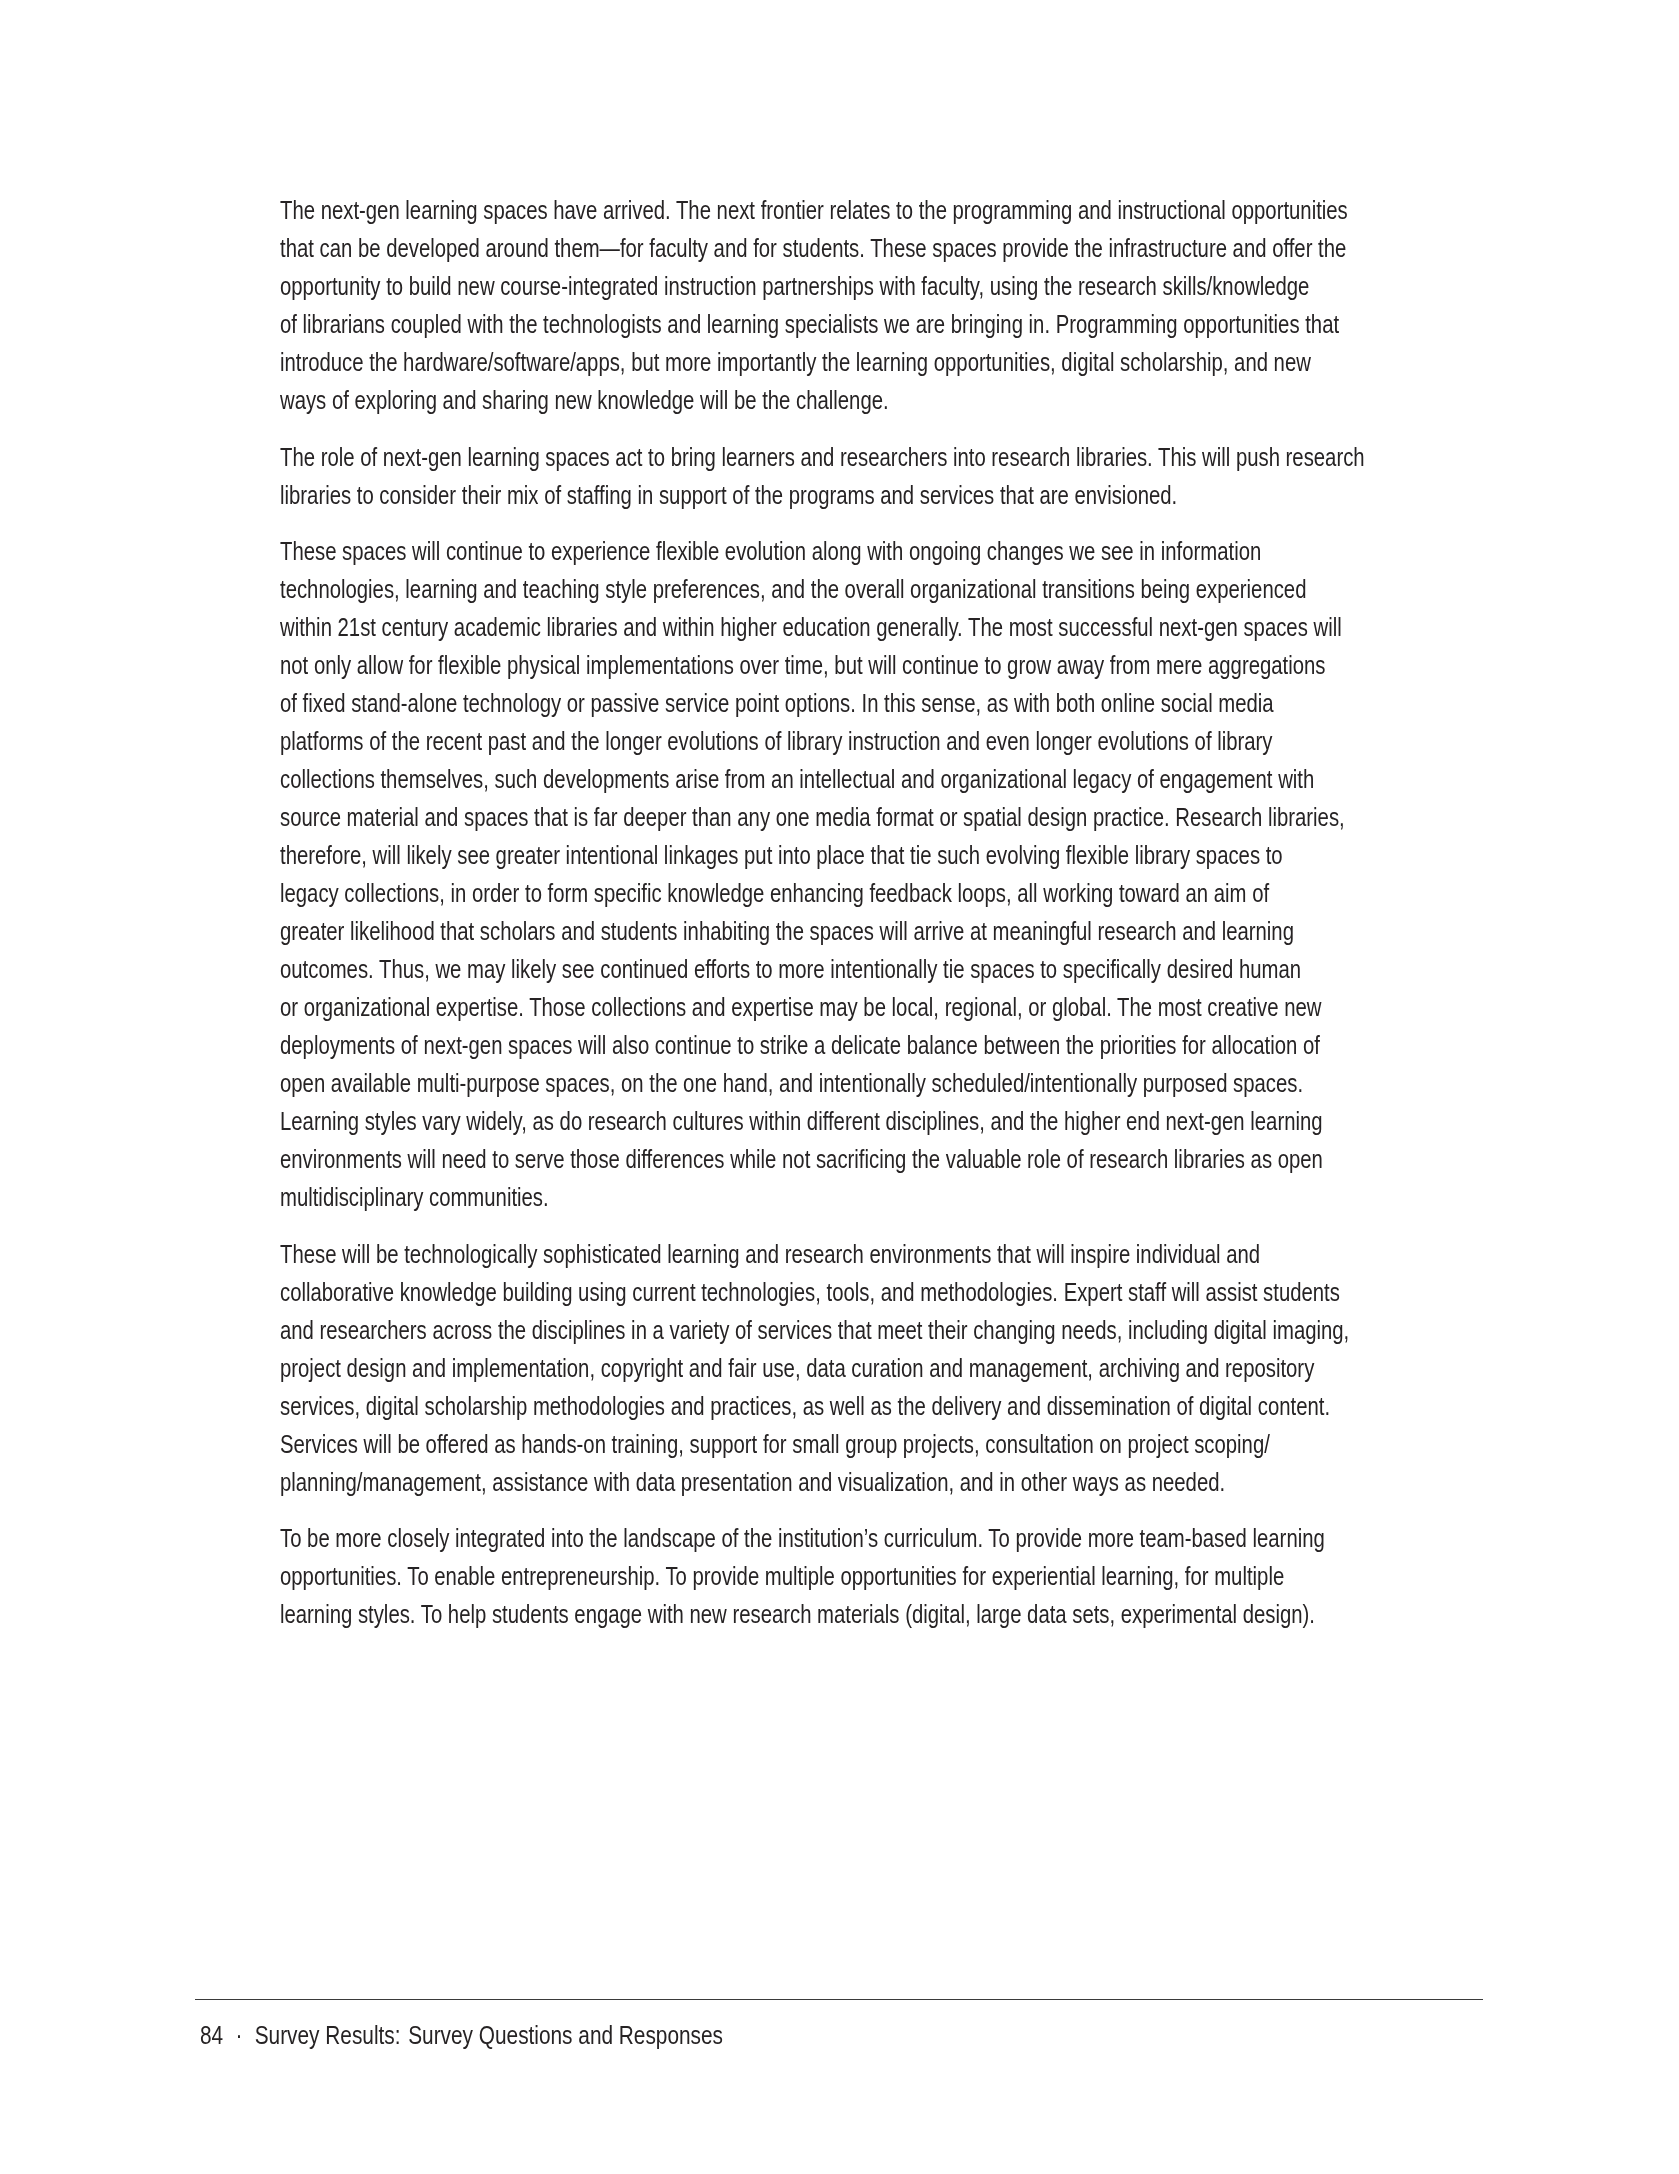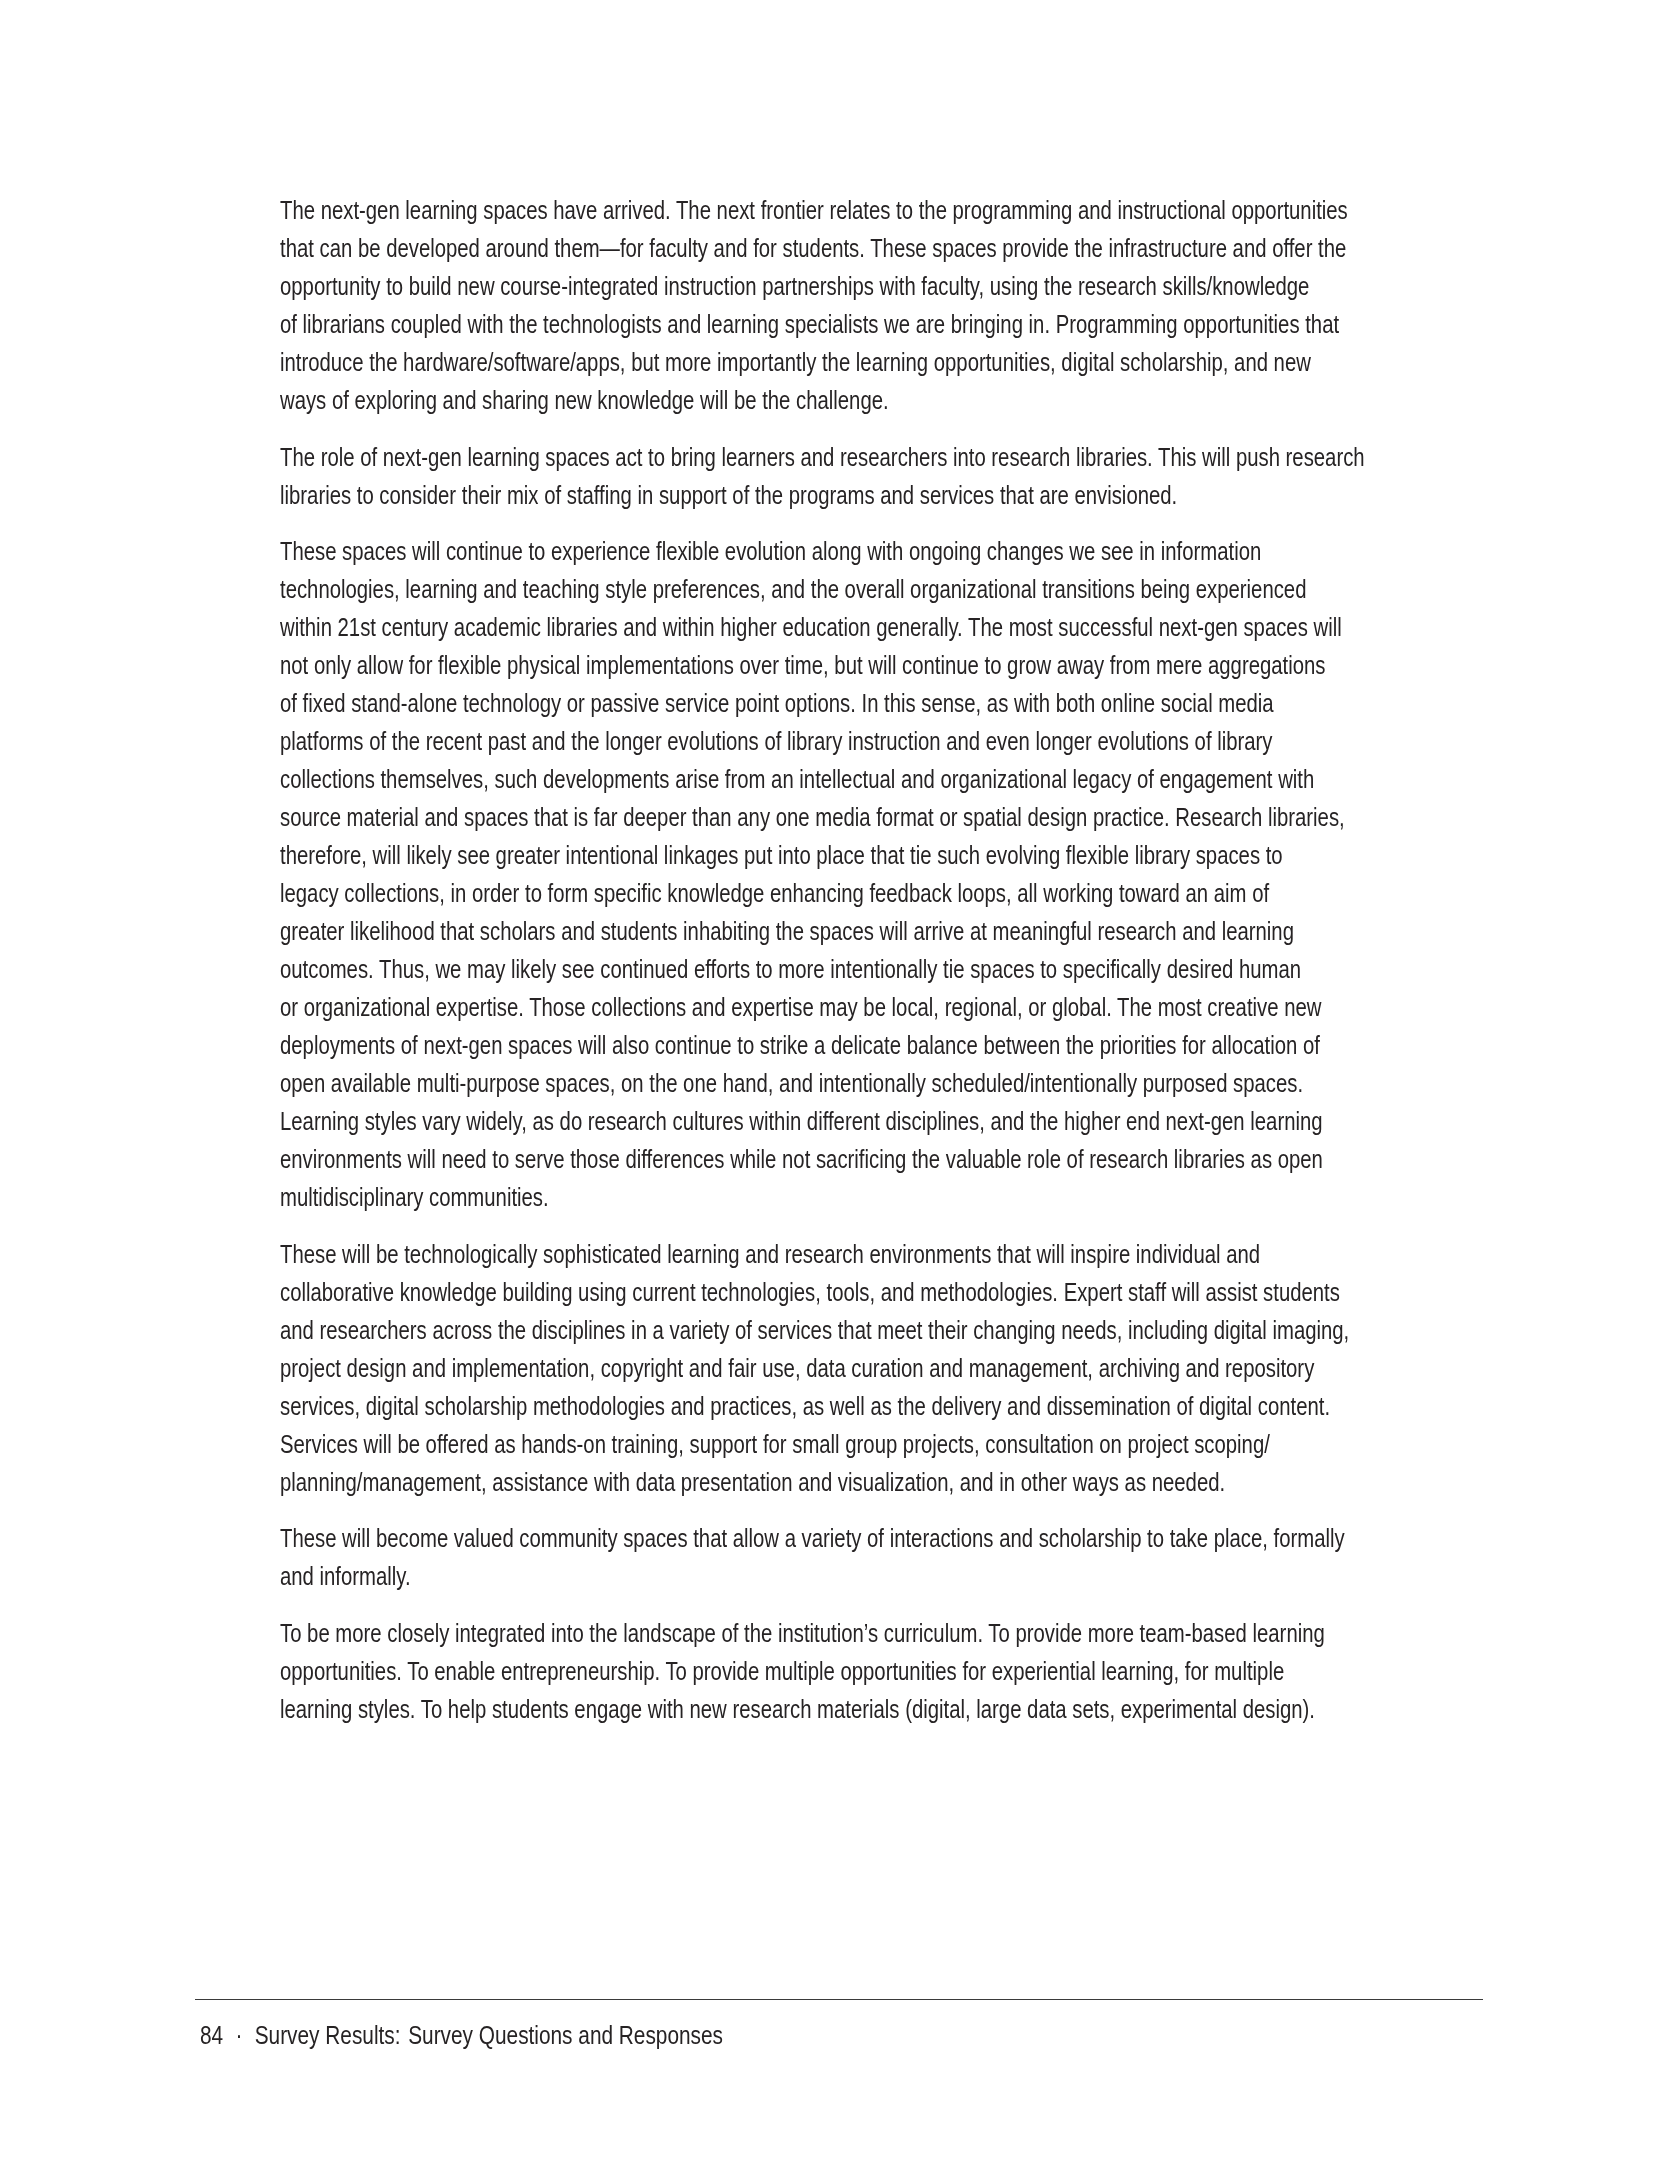--- a/index.html
+++ b/index.html
@@ -56,24 +56,20 @@
     <p class="para">
       <span class="line">These will be technologically sophisticated learning and research environments that will inspire individual and</span>
       <span class="line">collaborative knowledge building using current technologies, tools, and methodologies. Expert staff will assist students</span>
       <span class="line">and researchers across the disciplines in a variety of services that meet their changing needs, including digital imaging,</span>
       <span class="line">project design and implementation, copyright and fair use, data curation and management, archiving and repository</span>
       <span class="line">services, digital scholarship methodologies and practices, as well as the delivery and dissemination of digital content.</span>
       <span class="line">Services will be offered as hands-on training, support for small group projects, consultation on project scoping/</span>
       <span class="line">planning/management, assistance with data presentation and visualization, and in other ways as needed.</span>
     </p>
     <p class="para">
-      <span class="line">These will become valued community spaces that allow a variety of interactions and scholarship to take place, formally</span>
-      <span class="line">and informally.</span>
-    </p>
-    <p class="para">
       <span class="line">To be more closely integrated into the landscape of the institution’s curriculum. To provide more team-based learning</span>
       <span class="line">opportunities. To enable entrepreneurship. To provide multiple opportunities for experiential learning, for multiple</span>
       <span class="line">learning styles. To help students engage with new research materials (digital, large data sets, experimental design).</span>
     </p>
   </main>
 
 <div class="footer-rule"></div>
 
 <div class="footer">
   <span>84</span><span class="sep">·</span><span>Survey Results:</span><span class="gap">Survey Questions and Responses</span>

